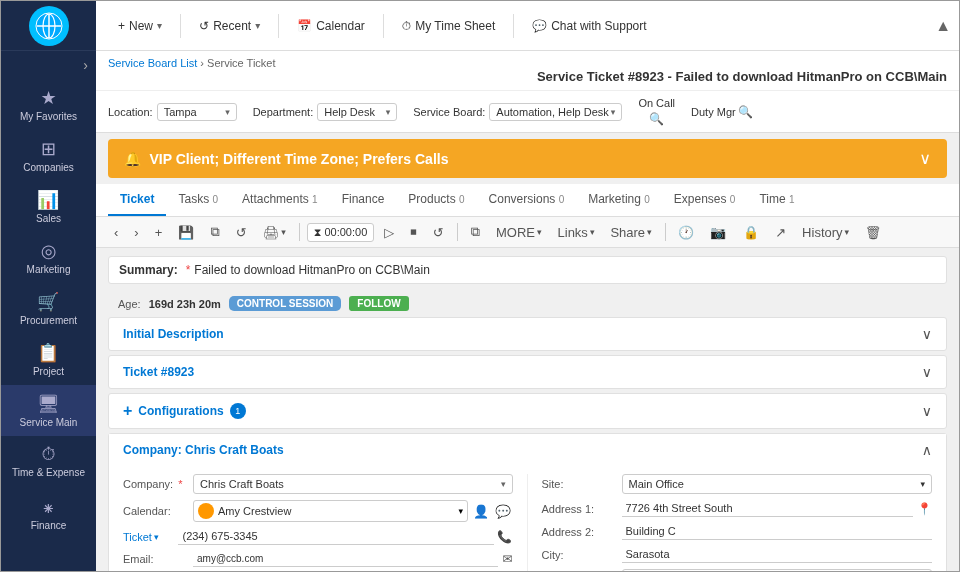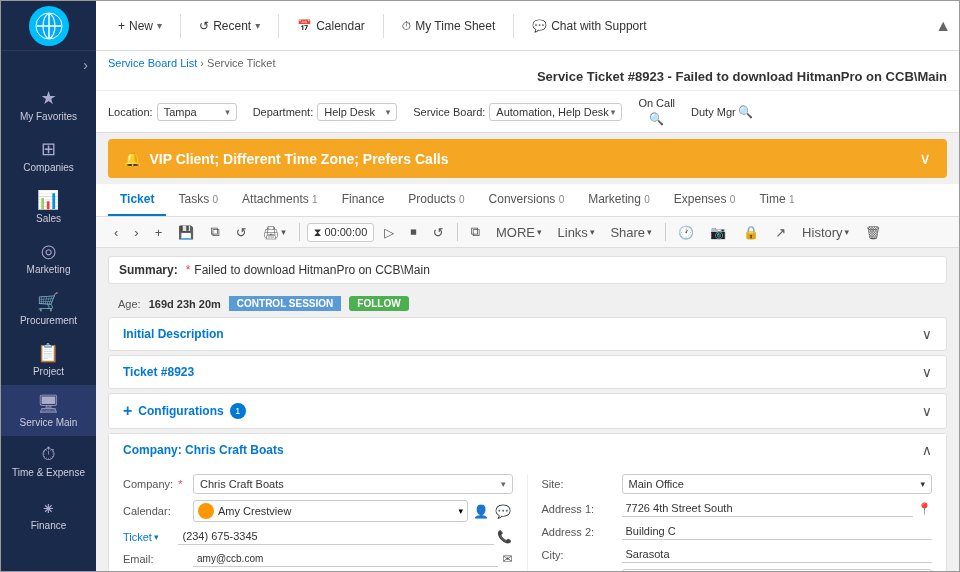--- a/index.html
+++ b/index.html
@@ -64,21 +64,21 @@
     
     .content { flex: 1; overflow-y: auto; background: #f0f0f0; padding: 8px 12px; }
 
     
     .summary-row { background: #fff; border: 1px solid #e0e0e0; border-radius: 3px; padding: 6px 10px; margin-bottom: 8px; font-size: 12px; display: flex; align-items: center; }
     .summary-label { font-weight: bold; color: #333; margin-right: 8px; }
     .summary-required { color: #e44; margin-right: 4px; }
     .summary-value { color: #333; }
     .age-row { padding: 4px 10px 6px; font-size: 11px; color: #555; display: flex; align-items: center; gap: 8px; }
     .age-value { color: #333; font-weight: bold; }
-    .ctrl-btn { background: #5b9bd5; color: #fff; border: none; border-radius: 0; padding: 2px 8px; font-size: 10px; cursor: pointer; font-weight: bold; }
+    .ctrl-btn { background: #5b9bd5; color: #fff; border: none; border-radius: 5px; padding: 2px 8px; font-size: 10px; cursor: pointer; font-weight: bold; }
     .follow-btn { background: #4caf50; color: #fff; border: none; border-radius: 3px; padding: 2px 8px; font-size: 10px; cursor: pointer; font-weight: bold; }
 
     
     .section { background: #fff; border: 1px solid #e0e0e0; border-radius: 3px; margin-bottom: 4px; }
     .section-header { padding: 8px 14px; display: flex; align-items: center; justify-content: space-between; cursor: pointer; }
     .section-title { color: #0078d4; font-size: 12px; font-weight: bold; }
     .section-chevron { color: #555; font-size: 14px; }
 
     
     .config-header { padding: 8px 14px; display: flex; align-items: center; justify-content: space-between; cursor: pointer; }

